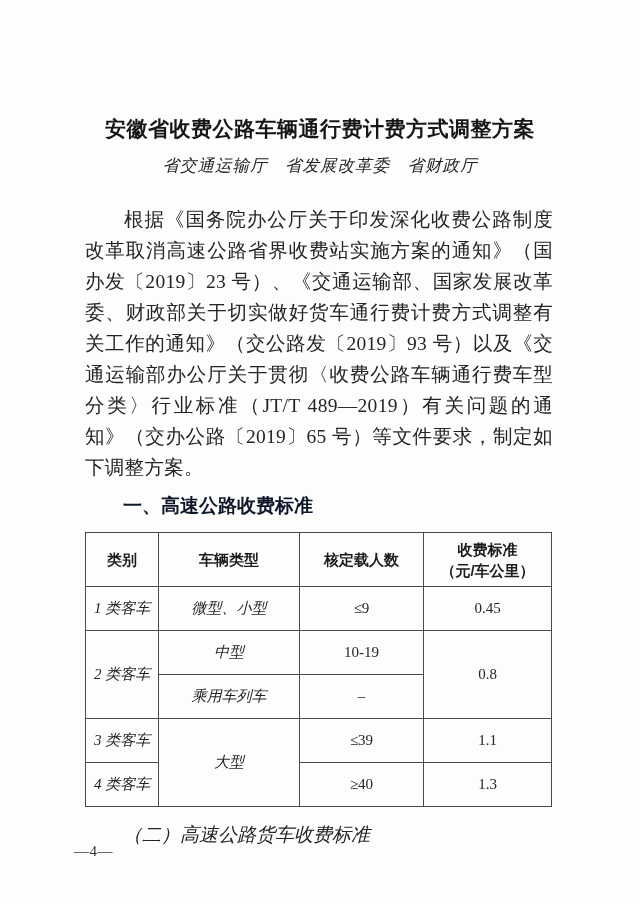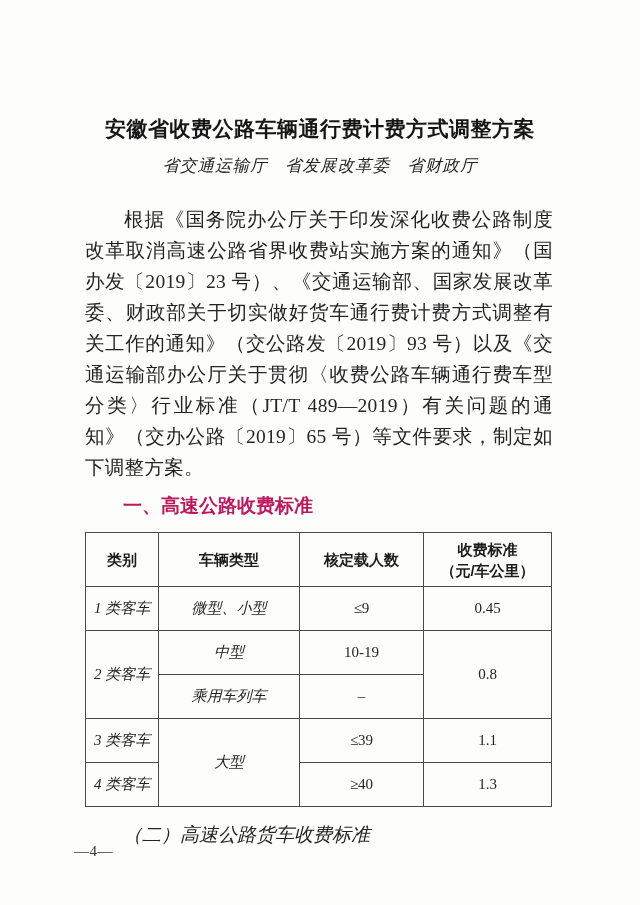--- a/index.html
+++ b/index.html
@@ -46,21 +46,21 @@
     letter-spacing: 0.3px;
     color: #242424;
   }
   .h1 {
     margin-top: 8px;
     font-family: "Liberation Sans", sans-serif;
     font-weight: bold;
     font-size: 19px;
     line-height: 30px;
     text-indent: 2em;
-    color: #be185d;
+    color: #0f172a;
   }
   .h2 {
     font-size: 19px;
     font-style: italic;
     line-height: 30px;
     text-indent: 2em;
     color: #242424;
   }
   .fee-table {
     margin-top: 11px;

